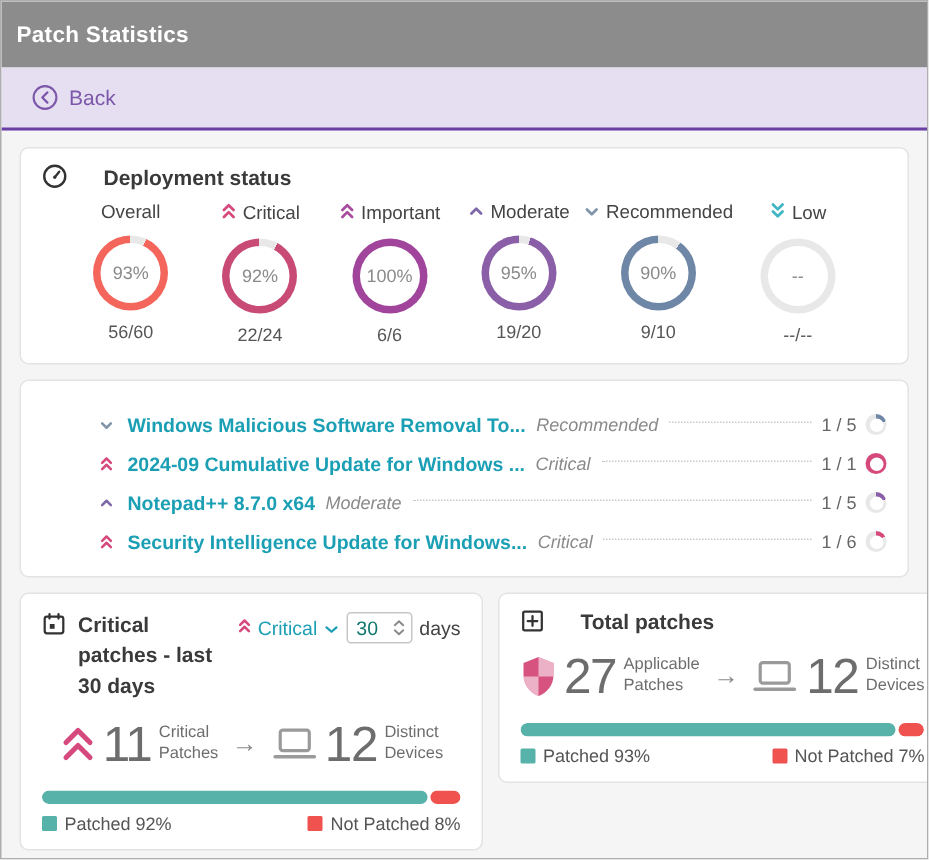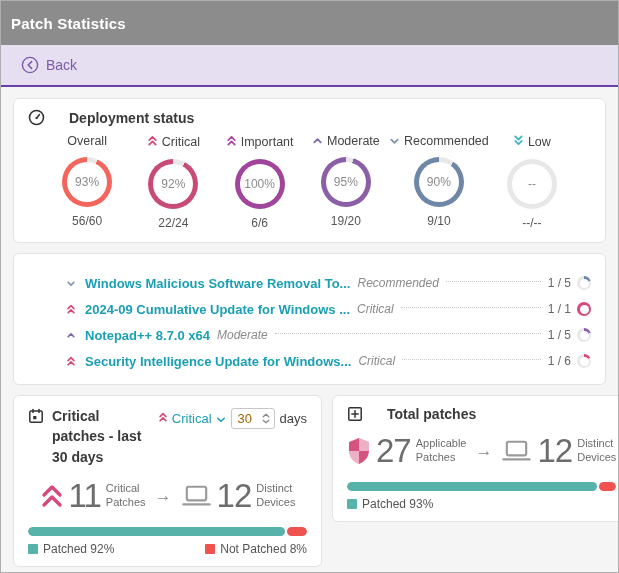--- a/index.html
+++ b/index.html
@@ -50,21 +50,21 @@
   
   .bottom { display:flex; gap:10px; align-items:flex-start; }
   .card-critical { width:309px; flex:none; }
   .card-total { flex:1; }
   .crit-head { display:flex; align-items:flex-start; gap:8px; }
   .crit-title { font-size:14px; font-weight:bold; color:#3a3a3a; width:96px; line-height:1.45; }
   .crit-controls { display:flex; align-items:center; gap:5px; margin-left:auto; padding-top:2px; }
   .sev-dd { display:flex; align-items:center; gap:4px; color:var(--teal-link,#1b9fb4); font-size:13px; cursor:pointer; }
   .spinbox { display:flex; align-items:center; border:1px solid #c7c7c7; border-radius:3px;
              background:#fff; padding:2px 4px 2px 6px; gap:4px; }
-  .spinbox input { width:20px; border:none; outline:none; font-size:13px; color:#a16207;
+  .spinbox input { width:20px; border:none; outline:none; font-size:13px; color:#0f766e;
                    font-family:"Liberation Sans",sans-serif; background:transparent; }
   .steppers { display:flex; flex-direction:column; gap:1px; cursor:pointer; }
   .days { font-size:13px; color:#444; }
 
   .stats { display:flex; align-items:center; margin-top:10px; justify-content:center; }
   .bignum { font-size:33px; font-weight:300; color:#6d6d6d; margin:0 5px; letter-spacing:-1px; }
   .smlbl { font-size:11px; color:#6d6d6d; line-height:1.25; }
   .arrow { font-size:17px; color:#8a8a8a; margin:0 9px; }
   .laptop-icon svg, .shield-icon svg, .bigchev svg { display:block; }
 
@@ -386,18 +386,22 @@
 
         <div class="pbar">
           <div class="seg-t" style="width: 93%;"></div>
           <div class="seg-r"></div>
         </div>
         <div class="legend">
           <span class="li">
               <span class="sw t"></span>
               <span>Patched 93%</span>
             </span>
+          <span class="li">
+              <span class="sw r"></span>
+              <span>Not Patched 7%</span>
+            </span>
         </div>
       </div>
 
     </div>
   </div>
 </div>
 
 </body></html>

